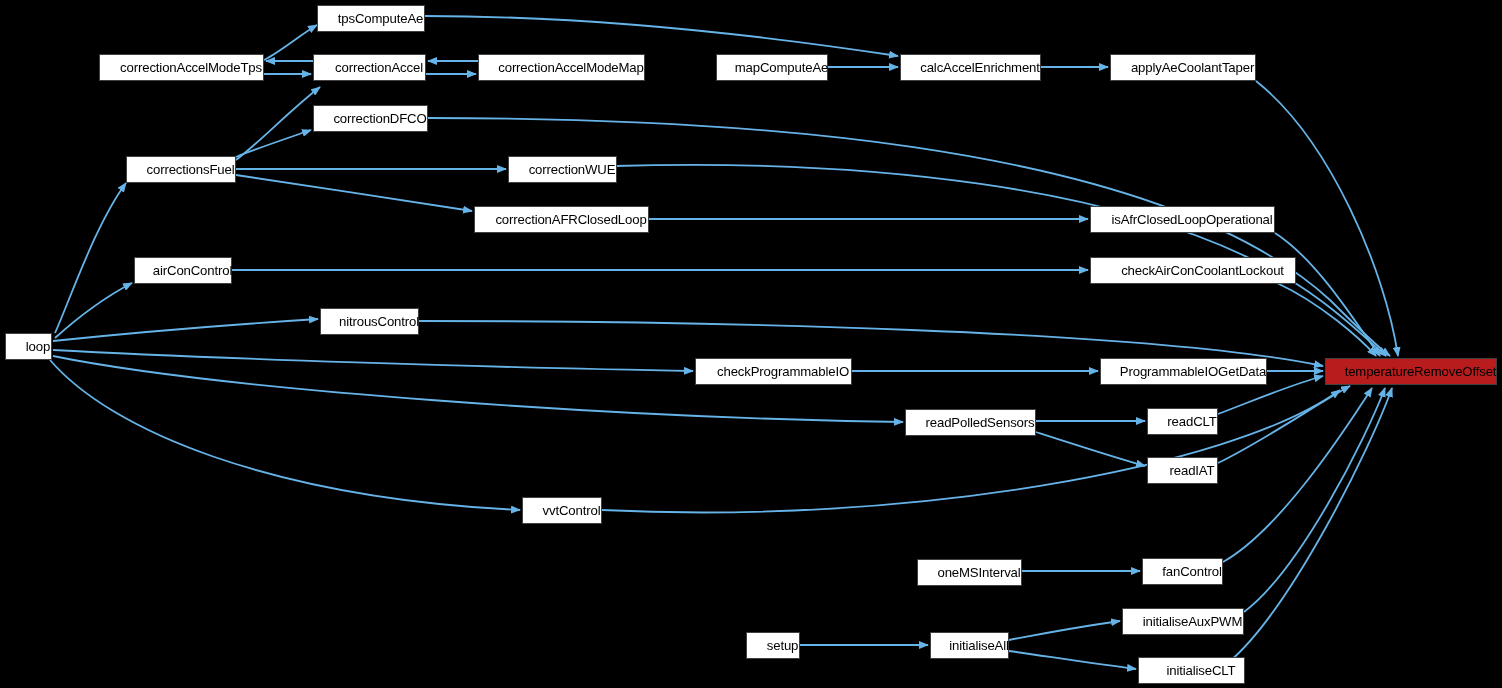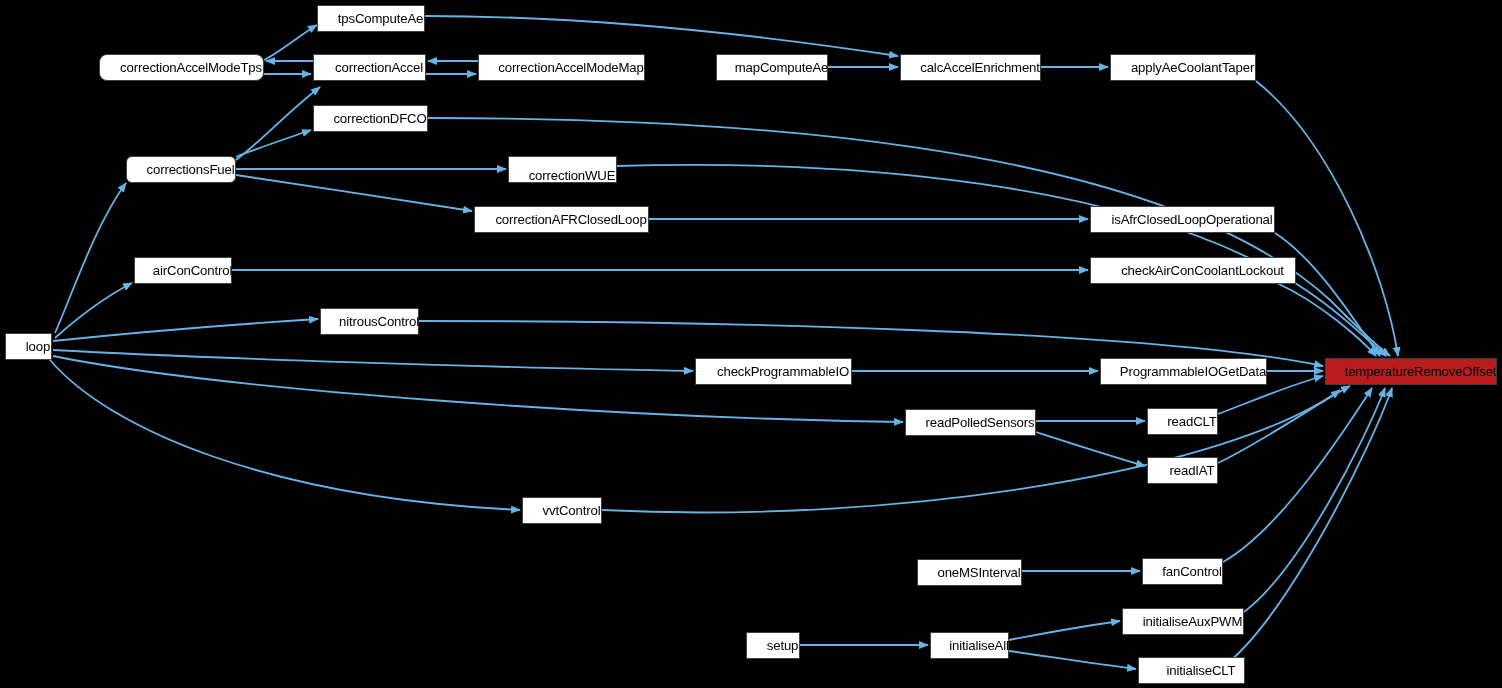--- a/index.html
+++ b/index.html
@@ -97,45 +97,45 @@
         <path d="M 1009,640 C 1040,634 1085,626 1120,621" fill="none" stroke="#66B3E8" stroke-width="1.8" marker-end="url(#arrow)"></path>
         <path d="M 1009,651 C 1045,656 1095,664 1136,669" fill="none" stroke="#66B3E8" stroke-width="1.8" marker-end="url(#arrow)"></path>
         <path d="M 1244,612 C 1300,570 1365,440 1385,388" fill="none" stroke="#66B3E8" stroke-width="1.8" marker-end="url(#arrow)"></path>
         <path d="M 1229,662 C 1290,610 1370,450 1392,388" fill="none" stroke="#66B3E8" stroke-width="1.8" marker-end="url(#arrow)"></path>
       </g>
   </svg>
   <div id="nodes-group">
       <div class="node" style="left: 317px; top: 5px; width: 108px; height: 27px;">
         <span class="node-label">tpsComputeAe</span>
       </div>
-      <div class="node" style="left: 99px; top: 54px; width: 165px; height: 27px; border-radius: 8px;">
+      <div class="node" style="left: 99px; top: 54px; width: 165px; height: 27px;">
         <span class="node-label">correctionAccelModeTps</span>
       </div>
       <div class="node" style="left: 313px; top: 54px; width: 113px; height: 27px;">
         <span class="node-label">correctionAccel</span>
       </div>
       <div class="node" style="left: 478px; top: 54px; width: 167px; height: 27px;">
         <span class="node-label">correctionAccelModeMap</span>
       </div>
       <div class="node" style="left: 716px; top: 54px; width: 112px; height: 27px;">
         <span class="node-label">mapComputeAe</span>
       </div>
       <div class="node" style="left: 900px; top: 54px; width: 141px; height: 27px;">
         <span class="node-label">calcAccelEnrichment</span>
       </div>
       <div class="node" style="left: 1110px; top: 54px; width: 146px; height: 27px;">
         <span class="node-label">applyAeCoolantTaper</span>
       </div>
       <div class="node" style="left: 313px; top: 105px; width: 115px; height: 27px;">
         <span class="node-label">correctionDFCO</span>
       </div>
-      <div class="node" style="left: 126px; top: 156px; width: 110px; height: 27px; border-radius: 6px;">
+      <div class="node" style="left: 126px; top: 156px; width: 110px; height: 27px;">
         <span class="node-label">correctionsFuel</span>
       </div>
-      <div class="node" style="left: 508px; top: 156px; width: 109px; height: 27px; align-items: flex-end;">
+      <div class="node" style="left: 508px; top: 156px; width: 109px; height: 27px;">
         <span class="node-label">correctionWUE</span>
       </div>
       <div class="node" style="left: 474px; top: 206px; width: 175px; height: 27px;">
         <span class="node-label">correctionAFRClosedLoop</span>
       </div>
       <div class="node" style="left: 1090px; top: 206px; width: 185px; height: 27px;">
         <span class="node-label">isAfrClosedLoopOperational</span>
       </div>
       <div class="node" style="left: 134px; top: 257px; width: 98px; height: 27px;">
         <span class="node-label">airConControl</span>

